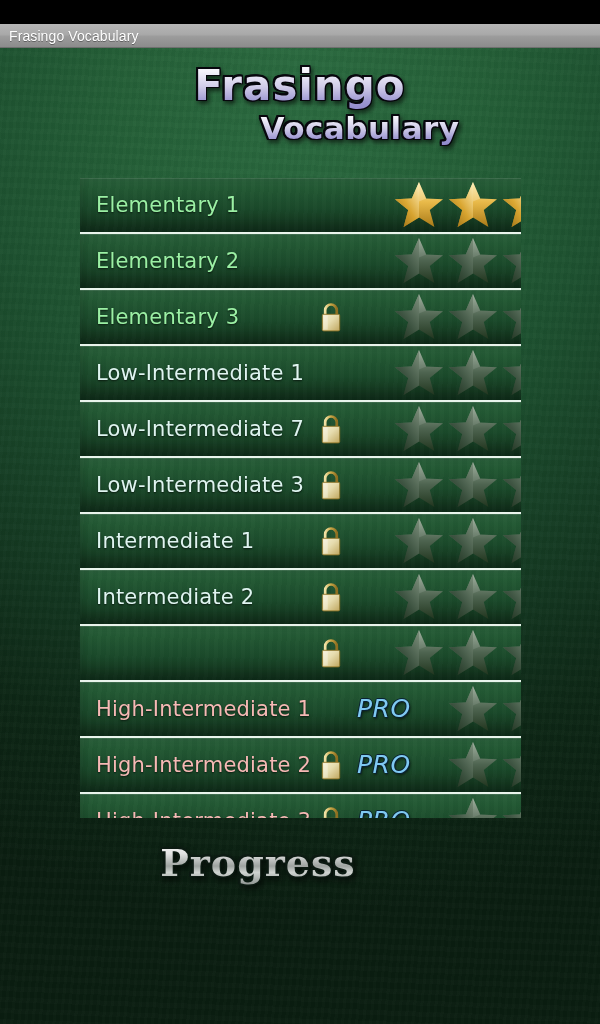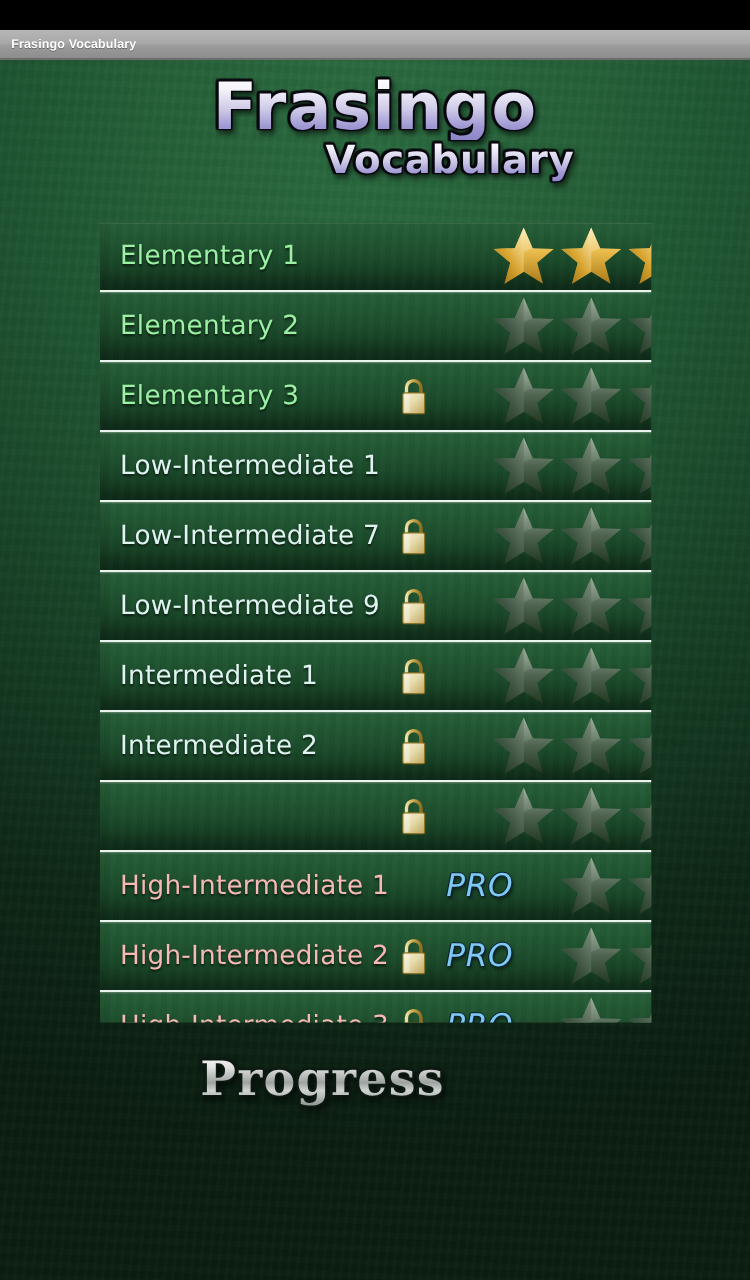--- a/index.html
+++ b/index.html
@@ -24,22 +24,22 @@
   }
   .titlebar {
     position:absolute; top:24px; left:0;
     width:600px; height:24px;
     background:linear-gradient(180deg,#b6b6b6 0%,#a9a9a9 45%,#9b9b9b 55%,#8c8c8c 100%);
     border-bottom:1px solid #6f6f6f;
     display:flex; align-items:center;
   }
   .titlebar-text {
     color:#ffffff;
-    font-size:10px;
-    font-weight:bold;
+    font-size:14px;
+    font-weight:normal;
     letter-spacing:.1px;
     padding-left:9px;
     text-shadow:0 1px 0 rgba(0,0,0,.35);
   }
 
   
   .board {
     position:absolute; top:48px; left:0;
     width:600px; height:976px;
     background:
@@ -74,21 +74,21 @@
     background:linear-gradient(180deg,#ffffff 0%,#f4f3fb 22%,#cfcbe8 52%,#9d97d2 80%,#8b85c9 100%);
     -webkit-background-clip:text;
     background-clip:text;
     color:transparent;
     -webkit-text-stroke:0px;
     filter:
       drop-shadow(1.6px 0 0 #07070d) drop-shadow(-1.6px 0 0 #07070d)
       drop-shadow(0 1.6px 0 #07070d) drop-shadow(0 -1.6px 0 #07070d)
       drop-shadow(2px 3px 2px rgba(0,0,0,.55));
   }
-  .logo-main { font-size:52px; line-height:52px; letter-spacing:1px; }
+  .logo-main { font-size:42px; line-height:52px; letter-spacing:1px; }
   .logo-sub  { font-size:31px; line-height:36px; letter-spacing:.5px;
                margin-top:-2px; padding-left:120px; }
 
   
   .list {
     position:absolute;
     left:80px; top:178px;
     width:441px; height:640px;
     overflow:hidden;
   }
@@ -305,21 +305,21 @@
             <polygon points="26,2 33.2,18.5 26,21.5" fill="#ffffff" opacity="0.10"></polygon>
           </svg>
           <svg class="star" viewBox="0 0 52 50">
             <polygon points="26,2 33.2,18.5 50,19.2 36.8,30.1 41.4,47 26,37.4 10.6,47 15.2,30.1 2,19.2 18.8,18.5" fill="url(#grey-a)"></polygon>
             <polygon points="26,2 26,37.4 10.6,47 15.2,30.1 2,19.2 18.8,18.5" fill="url(#grey-b)" opacity="0.85"></polygon>
             <polygon points="26,2 33.2,18.5 26,21.5" fill="#ffffff" opacity="0.10"></polygon>
           </svg>
         </span>
       </div>
       <div class="row">
-        <span class="row-label tone-pale">Low-Intermediate 9</span>
+        <span class="row-label tone-pale">Low-Intermediate 3</span>
         <svg class="lock" viewBox="0 0 26 33">
           <path d="M7.2 14.5 V9.8 a5.8 5.8 0 0 1 11.6 0 V14.5" fill="none" stroke="url(#lock-shackle)" stroke-width="2.7"></path>
           <rect x="4.3" y="13.8" width="17.4" height="16.6" rx="1.4" fill="url(#lock-body)" stroke="#8c7326" stroke-width="0.9"></rect>
           <rect x="5.6" y="15" width="4.2" height="14" fill="#ffffff" opacity="0.30"></rect>
         </svg>
         <span class="stars">
           <svg class="star" viewBox="0 0 52 50">
             <polygon points="26,2 33.2,18.5 50,19.2 36.8,30.1 41.4,47 26,37.4 10.6,47 15.2,30.1 2,19.2 18.8,18.5" fill="url(#grey-a)"></polygon>
             <polygon points="26,2 26,37.4 10.6,47 15.2,30.1 2,19.2 18.8,18.5" fill="url(#grey-b)" opacity="0.85"></polygon>
             <polygon points="26,2 33.2,18.5 26,21.5" fill="#ffffff" opacity="0.10"></polygon>

